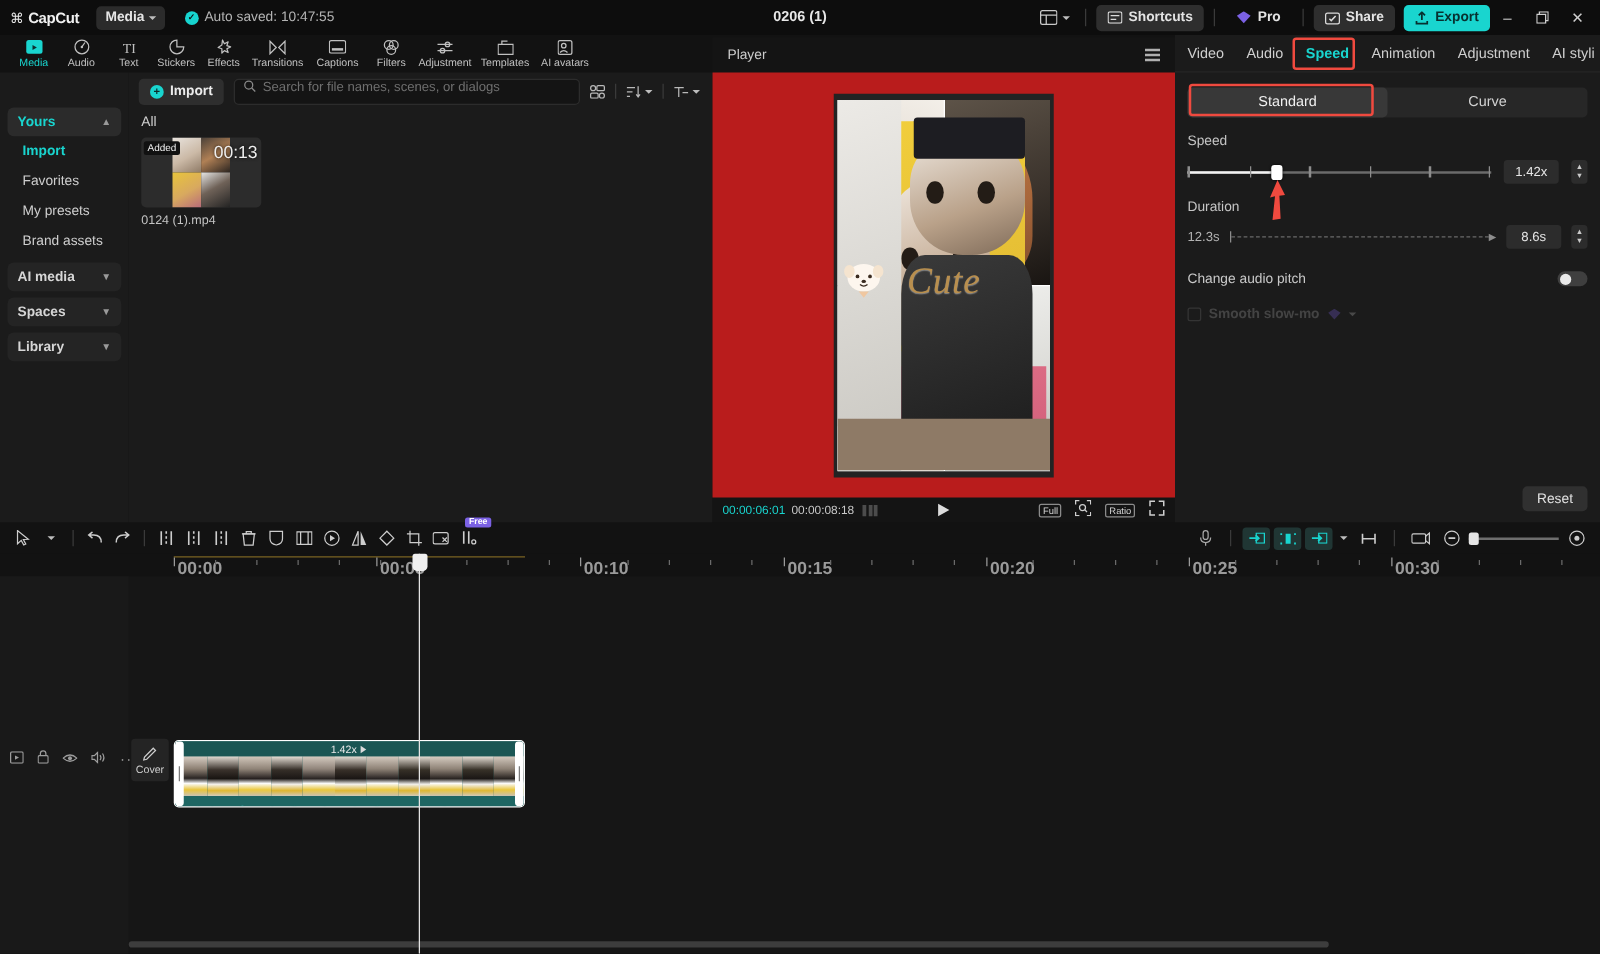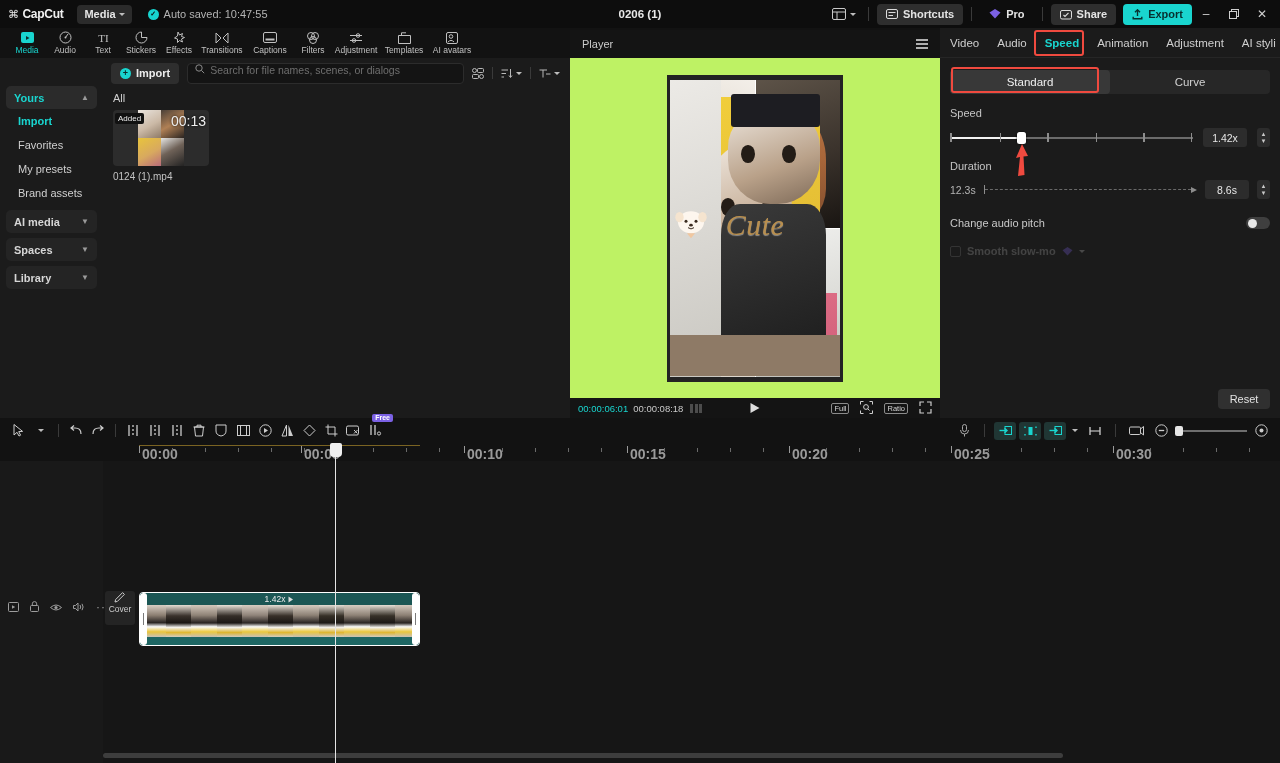--- a/index.html
+++ b/index.html
@@ -65,21 +65,21 @@
   .mthumb-inner { width:46px; height:56px; display:grid; grid-template-columns:1fr 1fr; grid-template-rows:1fr 1fr; }
   .added-tag { position:absolute; left:2px; top:3px; background:#111; color:#eee; font-size:8px; padding:1px 3px; border-radius:2px; }
   .dur-tag { position:absolute; right:3px; top:3px; color:#eee; font-size:14px; text-shadow:0 0 3px #000; }
   .mname { margin-top:5px; font-size:10px; color:#c3c3c3; }
 
   
   .player { position:absolute; left:570px; top:30px; width:370px; height:388px; background:#141414; }
   .player-hd { height:28px; display:flex; align-items:center; justify-content:space-between; padding:0 12px; font-size:11px; color:#ccc; }
   .hamb { display:flex;flex-direction:column;gap:2.5px;cursor:pointer; }
   .hamb i { width:12px;height:1.5px;background:#b0b0b0;display:block; }
-  .stage { position:absolute; left:0; top:28px; width:370px; height:340px; background:#bef264; display:flex; align-items:center; justify-content:center; }
+  .stage { position:absolute; left:0; top:28px; width:370px; height:340px; background:#b91c1c; display:flex; align-items:center; justify-content:center; }
   .video { position:relative; width:176px; height:307px; background:#232323; padding:5px 3px; }
   .vid-inner { position:relative; width:100%; height:100%; display:grid; grid-template-columns:1fr 1fr; grid-template-rows:1fr 1fr; background:#fff; gap:1px; overflow:hidden; }
   .cute-text { position:absolute; left:50%; top:50%; transform:translate(-50%,-58%); font-family:"Liberation Serif", serif; font-style:italic; font-size:30px; color:#b98f4e; letter-spacing:0.5px; z-index:4; text-shadow:0 1px 1px rgba(255,255,255,.45); }
   .dogface { position:absolute; left:6px; top:50%; transform:translateY(-62%); width:36px; height:32px; z-index:5; }
   .pctrl { position:absolute; left:0; bottom:0; width:370px; height:20px; display:flex; align-items:center; padding:0 8px; font-size:9.5px; }
   .tc-cur { color:#19d5cf; }
   .tc-tot { color:#c9c9c9; margin-left:5px; }
   .grid-ico { margin-left:7px; display:grid; grid-template-columns:repeat(3,3px); gap:1.5px; }
   .grid-ico i { display:block; width:3px; height:9px; background:#4c4c4c; }
   .play-tri { position:absolute; left:50%; transform:translateX(-50%); width:0;height:0;border-left:9px solid #ddd;border-top:5.5px solid transparent;border-bottom:5.5px solid transparent; cursor:pointer; }
@@ -132,21 +132,21 @@
 
   .ruler { position:absolute; left:0; top:25px; width:1280px; height:18px; background:#121212; }
   .tk { position:absolute; top:5px; width:1px; height:4px; background:#6a6a6a; }
   .tkmaj { position:absolute; top:3px; width:1px; height:7px; background:#9a9a9a; }
   .tlabel { position:absolute; top:3px; font-size:14px; color:#9a9a9a; white-space:nowrap;font-weight:bold; }
   .orangeline { position:absolute; left:139px; top:1.5px; width:281px; height:1.5px; background:#7a6322; }
 
   .trackarea { position:absolute; left:0; top:43px; width:1280px; height:302px; background:#161616; }
   .tl-left { position:absolute; left:0; top:0; width:103px; height:302px; background:#191919; }
   .ctrlrow { position:absolute; left:8px; top:137px; display:flex; align-items:center; gap:11px; color:#9d9d9d; }
-  .cover { position:absolute; left:105px; top:130px; width:30px; height:34px; background:#242424; border-radius:3px; display:flex; flex-direction:column; align-items:center; justify-content:flex-start; gap:1px; font-size:8.5px; color:#cdcdcd; cursor:pointer; }
+  .cover { position:absolute; left:105px; top:130px; width:30px; height:34px; background:#242424; border-radius:3px; display:flex; flex-direction:column; align-items:center; justify-content:center; gap:1px; font-size:8.5px; color:#cdcdcd; cursor:pointer; }
   .clip { position:absolute; left:139px; top:131px; width:281px; height:54px; border:1.5px solid #fff; border-radius:4px; overflow:hidden; background:#1d5a58; }
   .clip-hd { height:12px; background:#1b5654; display:flex; align-items:center; justify-content:center; gap:3px; font-size:8.5px; color:#eaeaea; position:relative; }
   .clip-frames { height:32px; display:flex; overflow:hidden; }
   .frame { width:25.5px; height:32px; position:relative; flex-shrink:0; }
   .clip-wave { height:8px; background:#1e6663; position:relative; overflow:hidden; }
   .handle { position:absolute; top:0; width:7px; height:100%; background:#fff; border-radius:3px; z-index:5; display:flex; align-items:center; justify-content:center; }
   .handle i { width:1px;height:12px;background:#7a7a7a;display:block; }
   .playhead { position:absolute; left:335px; top:25px; width:1px; height:320px; background:#e4e4e4; z-index:20; }
   .ph-top { position:absolute; left:-5.5px; top:0px; width:12px; height:14px; background:#efefef; border-radius:2px 2px 4px 4px; }
   .hscroll { position:absolute; left:103px; bottom:5px; width:1170px; height:5px; }

